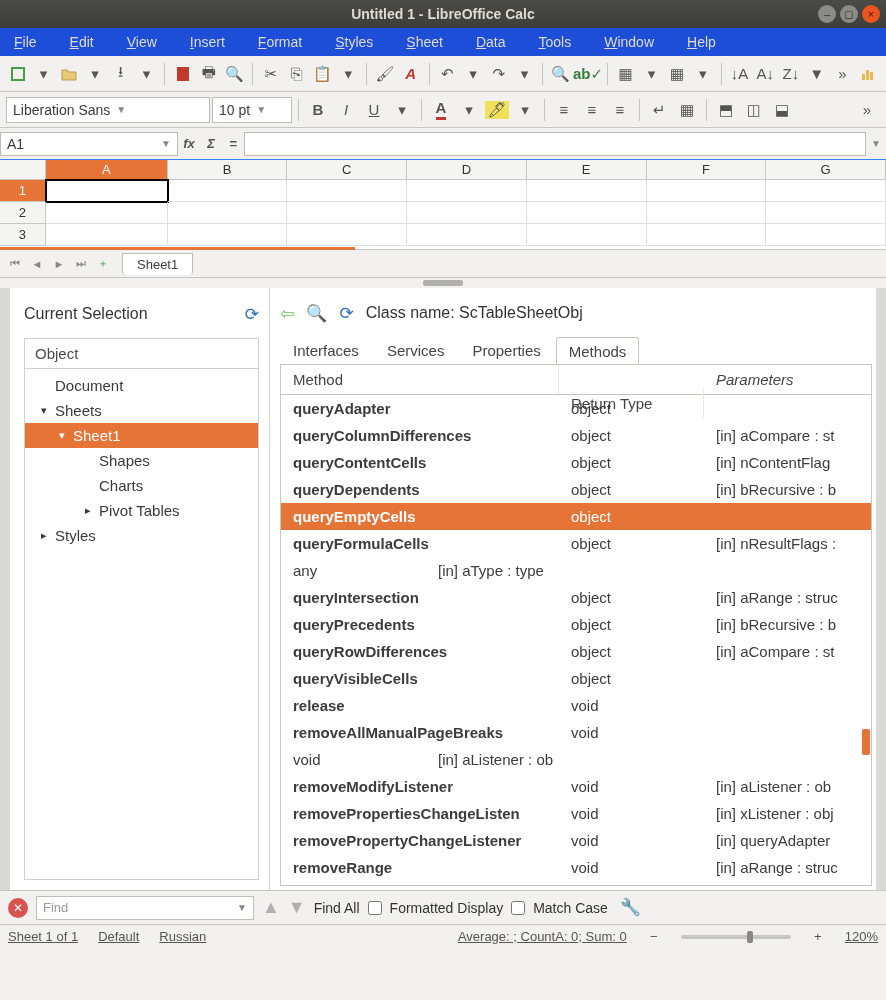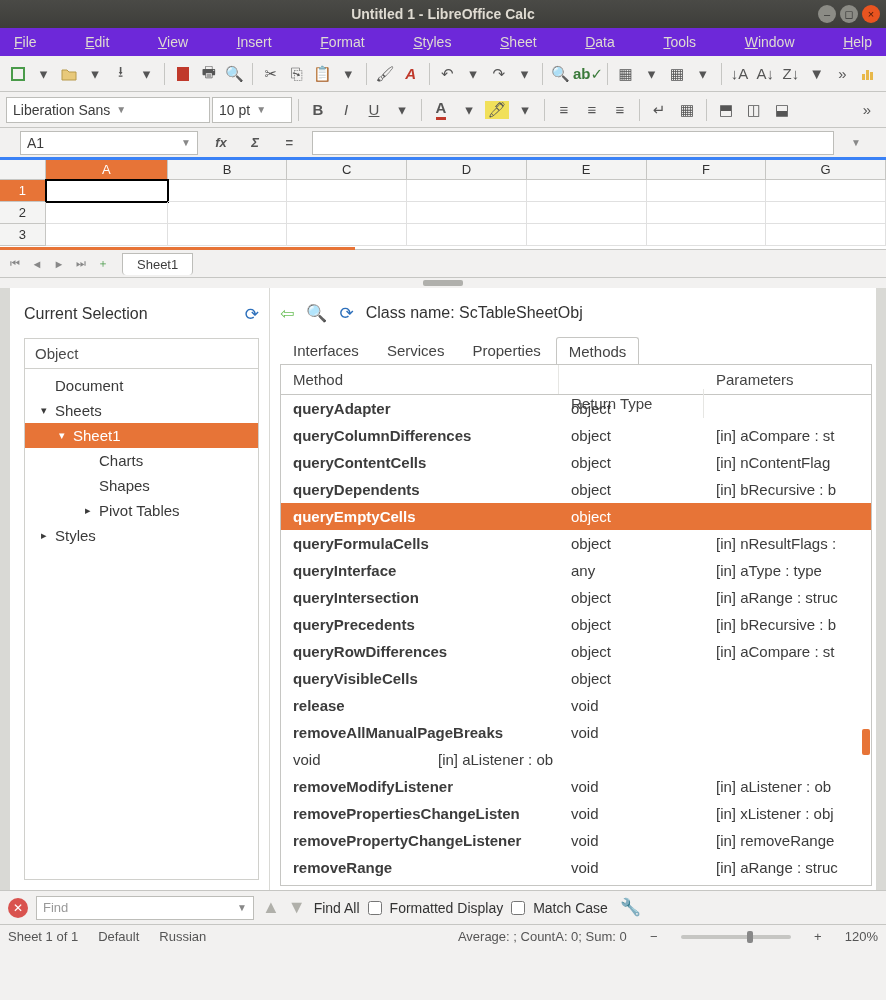--- a/index.html
+++ b/index.html
@@ -8,36 +8,36 @@
   
   .titlebar { background: linear-gradient(#4a4a46, #3d3d3a); height: 28px; display: flex; align-items: center; color: #dfdbd2; position: relative; justify-content: center; }
   .titlebar .title { font-weight: bold; font-size: 14px; }
   .titlebar .win-controls { position: absolute; right: 6px; display: flex; gap: 4px; }
   .win-btn { width: 18px; height: 18px; border-radius: 9px; display: flex; align-items: center; justify-content: center; font-size: 11px; }
   .win-min { background: #8b8b85; color: #333; }
   .win-max { background: #8b8b85; color: #333; }
   .win-close { background: #e95420; color: #4a1a08; }
   
   
-  .menubar { background: #6d28d9; height: 28px; display: flex; align-items: center; padding: 0 6px; gap: 17px; justify-content: space-between; }
+  .menubar { background: #1d4ed8; height: 28px; display: flex; align-items: center; padding: 0 6px; gap: 17px; }
   .menubar .menu-item { color: #dfdbd2; padding: 4px 8px; font-size: 14px; cursor: pointer; }
   .menubar .menu-item u { text-decoration: underline; }
   
   
   .toolbar { background: #f2f1f0; border-bottom: 1px solid #c6c6c3; height: 36px; display: flex; align-items: center; padding: 0 6px; gap: 2px; }
   .toolbar .tb-btn { width: 26px; height: 26px; display: flex; align-items: center; justify-content: center; border-radius: 3px; cursor: pointer; color: #555; font-size: 15px; }
   .toolbar .tb-sep { width: 1px; height: 22px; background: #c6c6c3; margin: 0 4px; }
   .toolbar .tb-combo { height: 26px; border: 1px solid #bdbdb9; background: #fff; padding: 0 6px; display: flex; align-items: center; gap: 6px; font-size: 14px; }
   .toolbar .tb-combo .dd { color: #888; font-size: 10px; }
   .toolbar .tb-overflow { margin-left: auto; }
   .font-name { width: 204px; }
   .font-size { width: 80px; }
   
   
-  .formula-bar { background: #f2f1f0; border-bottom: 3px solid #3b82f6; height: 32px; display: flex; align-items: center; padding: 0 20px; gap: 12px; }
+  .formula-bar { background: #f2f1f0; border-bottom: 1px solid #3b82f6; height: 32px; display: flex; align-items: center; padding: 0 0; gap: 0; }
   .formula-bar .cell-ref { width: 178px; height: 24px; border: 1px solid #bdbdb9; background: #fff; padding: 0 6px; display: flex; align-items: center; font-size: 14px; justify-content: space-between; }
   .formula-bar .cell-ref .dd { color: #888; font-size: 10px; }
   .formula-bar .fx-btn { width: 22px; height: 22px; display: flex; align-items: center; justify-content: center; cursor: pointer; color: #555; font-weight: bold; font-size: 13px; font-style: italic; }
   .formula-bar .formula-input { flex: 1; height: 24px; border: 1px solid #bdbdb9; background: #fff; padding: 0 6px; }
   .formula-bar .expand { width: 20px; height: 20px; display: flex; align-items: center; justify-content: center; color: #888; font-size: 10px; }
   
   
   .grid-area { background: #fff; height: 90px; position: relative; overflow: hidden; border-bottom: 1px solid #c6c6c3; }
   .col-headers { display: flex; height: 20px; }
   .corner { width: 46px; height: 20px; background: #f4f4f3; border-right: 1px solid #c6c6c3; border-bottom: 1px solid #c6c6c3; }
@@ -91,36 +91,36 @@
   .mt-head .col { padding: 0 12px; font-size: 15px; color: #444; border-right: 1px solid #e6e6e3; height: 100%; display: flex; align-items: center; }
   .mt-body { flex: 1; overflow: hidden; position: relative; }
   .mt-row { display: flex; height: 27px; align-items: center; }
   .mt-row.sel { background: #e77437; color: #fff; }
   .mt-row .c { padding: 0 12px; font-size: 15px; overflow: hidden; white-space: nowrap; text-overflow: clip; }
   .mt-row .c.method { font-weight: bold; width: 278px; }
   .mt-row .c.ret { width: 145px; }
   .mt-row .c.params { flex: 1; }
   .mt-head .col.method { width: 278px; }
   .mt-head .col.ret { width: 145px; margin-top: 48px; }
-  .mt-head .col.params { flex: 1; border-right: none; }
+  .mt-head .col.params { flex: 1; border-right: none; font-style: italic; }
   .v-scroll-indicator { position: absolute; right: 1px; top: 334px; width: 8px; height: 26px; background: #e77437; border-radius: 2px; }
   
   
   .find-bar { height: 34px; background: #f2f1f0; border-top: 1px solid #c6c6c3; display: flex; align-items: center; padding: 0 8px; gap: 8px; }
   .find-bar .close { width: 20px; height: 20px; border-radius: 10px; background: #d9534f; color: #fff; display: flex; align-items: center; justify-content: center; font-size: 12px; cursor: pointer; }
   .find-bar .find-input { width: 218px; height: 24px; border: 1px solid #bdbdb9; background: #fff; padding: 0 6px; color: #999; display:flex; align-items:center; justify-content:space-between;}
   .find-bar .find-input .dd { color:#888; font-size:10px;}
   .find-bar .arrow { color: #b0b0aa; font-size: 18px; cursor: pointer; }
   .find-bar .label { font-size: 14px; color: #333; }
   .find-bar input[type=checkbox] { width: 14px; height: 14px; }
   .find-bar .wand { color: #c98b2e; font-size: 17px; cursor:pointer; margin-left: 4px;}
   
   
   .status-bar { height: 24px; background: #f2f1f0; border-top: 1px solid #c6c6c3; display: flex; align-items: center; padding: 0 8px; gap: 20px; font-size: 13px; color: #555; }
-  .status-bar .seg { white-space: nowrap; }
+  .status-bar .seg { white-space: nowrap; text-decoration: underline; }
   .status-bar .filler { flex: 1; }
   .status-bar .zoom-slider { width: 110px; height: 4px; background: #c6c6c3; position: relative; border-radius: 2px; }
   .status-bar .zoom-slider .thumb { position: absolute; left: 60%; top: -4px; width: 6px; height: 12px; background: #888; border-radius: 2px; }
   .status-bar .zoom-minus, .status-bar .zoom-plus { width: 14px; text-align: center; cursor: pointer; }
   
   svg { display:block; }
 </style>
 </head>
 <body>
 
@@ -330,22 +330,22 @@
     <div class="header">
       <span>Current Selection</span>
       <span class="refresh">⟳</span>
     </div>
     <div class="obj-box">
       <div class="obj-header">Object</div>
       <div class="tree" id="tree">
           <div class="node indent-1"><span class="caret"></span> Document</div>
           <div class="node indent-1"><span class="caret">▾</span> Sheets</div>
           <div class="node indent-2 sel"><span class="caret">▾</span> Sheet1</div>
+          <div class="node indent-3"><span class="caret"></span> Shapes</div>
           <div class="node indent-3"><span class="caret"></span> Charts</div>
-          <div class="node indent-3"><span class="caret"></span> Shapes</div>
           <div class="node indent-3"><span class="caret">▸</span> Pivot Tables</div>
           <div class="node indent-1"><span class="caret">▸</span> Styles</div>
         </div>
     </div>
   </div>
   <div class="right-pane">
     <div class="top-row">
       <span class="nav-icon back">⇦</span>
       <span class="nav-icon search">🔍</span>
       <span class="nav-icon reload">⟳</span>
@@ -391,21 +391,20 @@
             <div class="c method">queryEmptyCells</div>
             <div class="c ret">object</div>
             <div class="c params"></div>
           </div>
           <div class="mt-row">
             <div class="c method">queryFormulaCells</div>
             <div class="c ret">object</div>
             <div class="c params">[in] nResultFlags :</div>
           </div>
           <div class="mt-row">
-            <div class="c method">queryInterface</div>
             <div class="c ret">any</div>
             <div class="c params">[in] aType : type</div>
           </div>
           <div class="mt-row">
             <div class="c method">queryIntersection</div>
             <div class="c ret">object</div>
             <div class="c params">[in] aRange : struc</div>
           </div>
           <div class="mt-row">
             <div class="c method">queryPrecedents</div>
@@ -442,21 +441,21 @@
             <div class="c params">[in] aListener : ob</div>
           </div>
           <div class="mt-row">
             <div class="c method">removePropertiesChangeListen</div>
             <div class="c ret">void</div>
             <div class="c params">[in] xListener : obj</div>
           </div>
           <div class="mt-row">
             <div class="c method">removePropertyChangeListener</div>
             <div class="c ret">void</div>
-            <div class="c params">[in] removeRange</div>
+            <div class="c params">[in] queryAdapter</div>
           </div>
           <div class="mt-row">
             <div class="c method">removeRange</div>
             <div class="c ret">void</div>
             <div class="c params">[in] aRange : struc</div>
           </div>
           <div class="mt-row">
             <div class="c params"></div>
           </div>
         </div>

